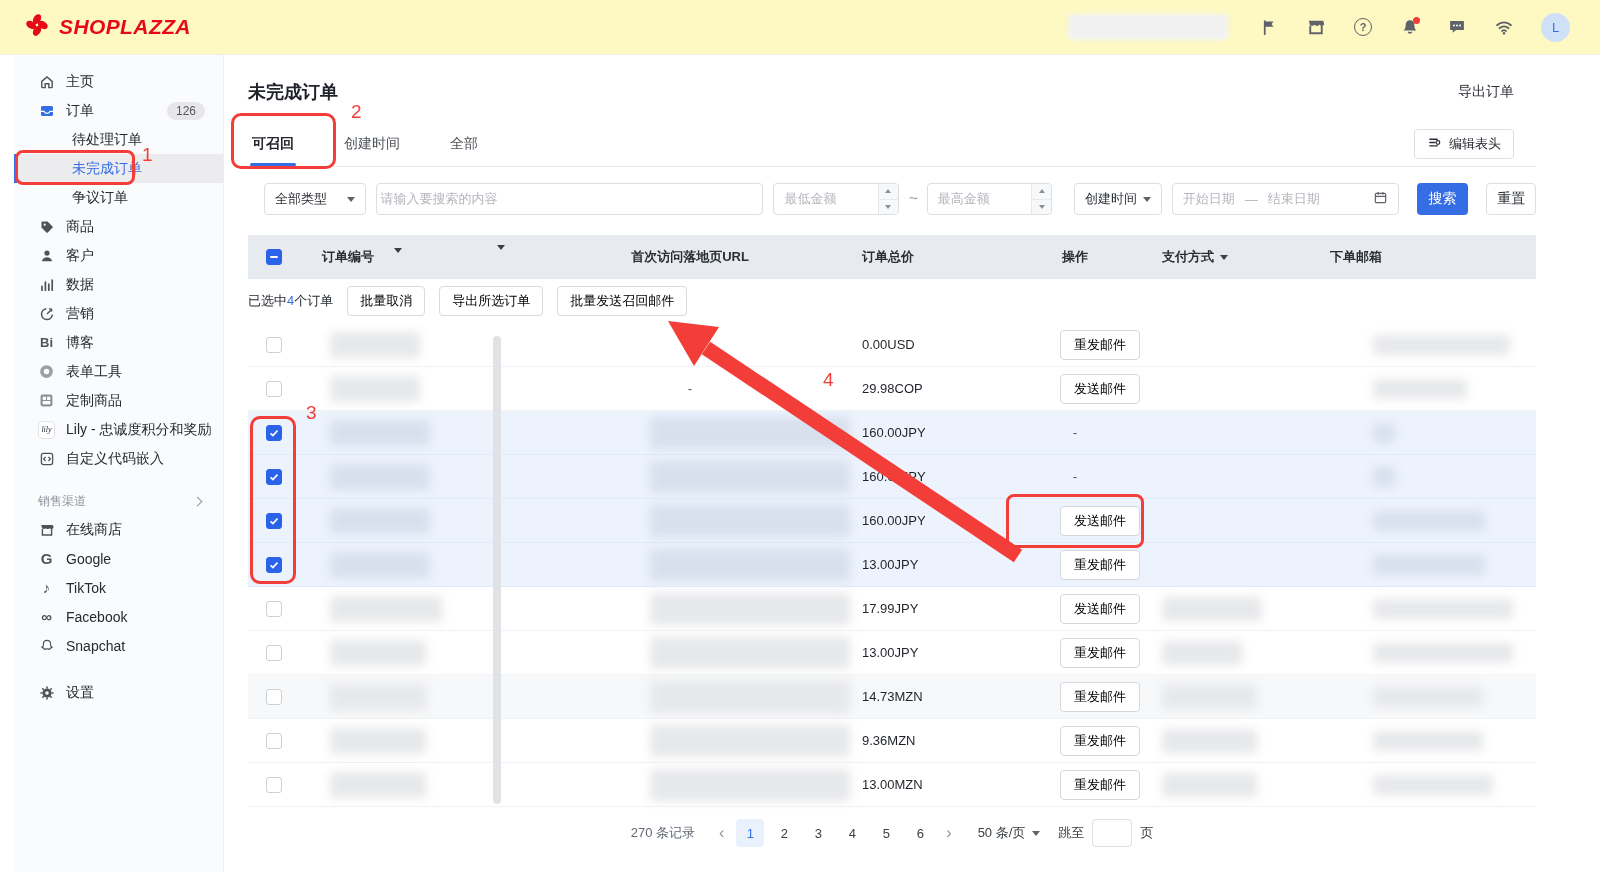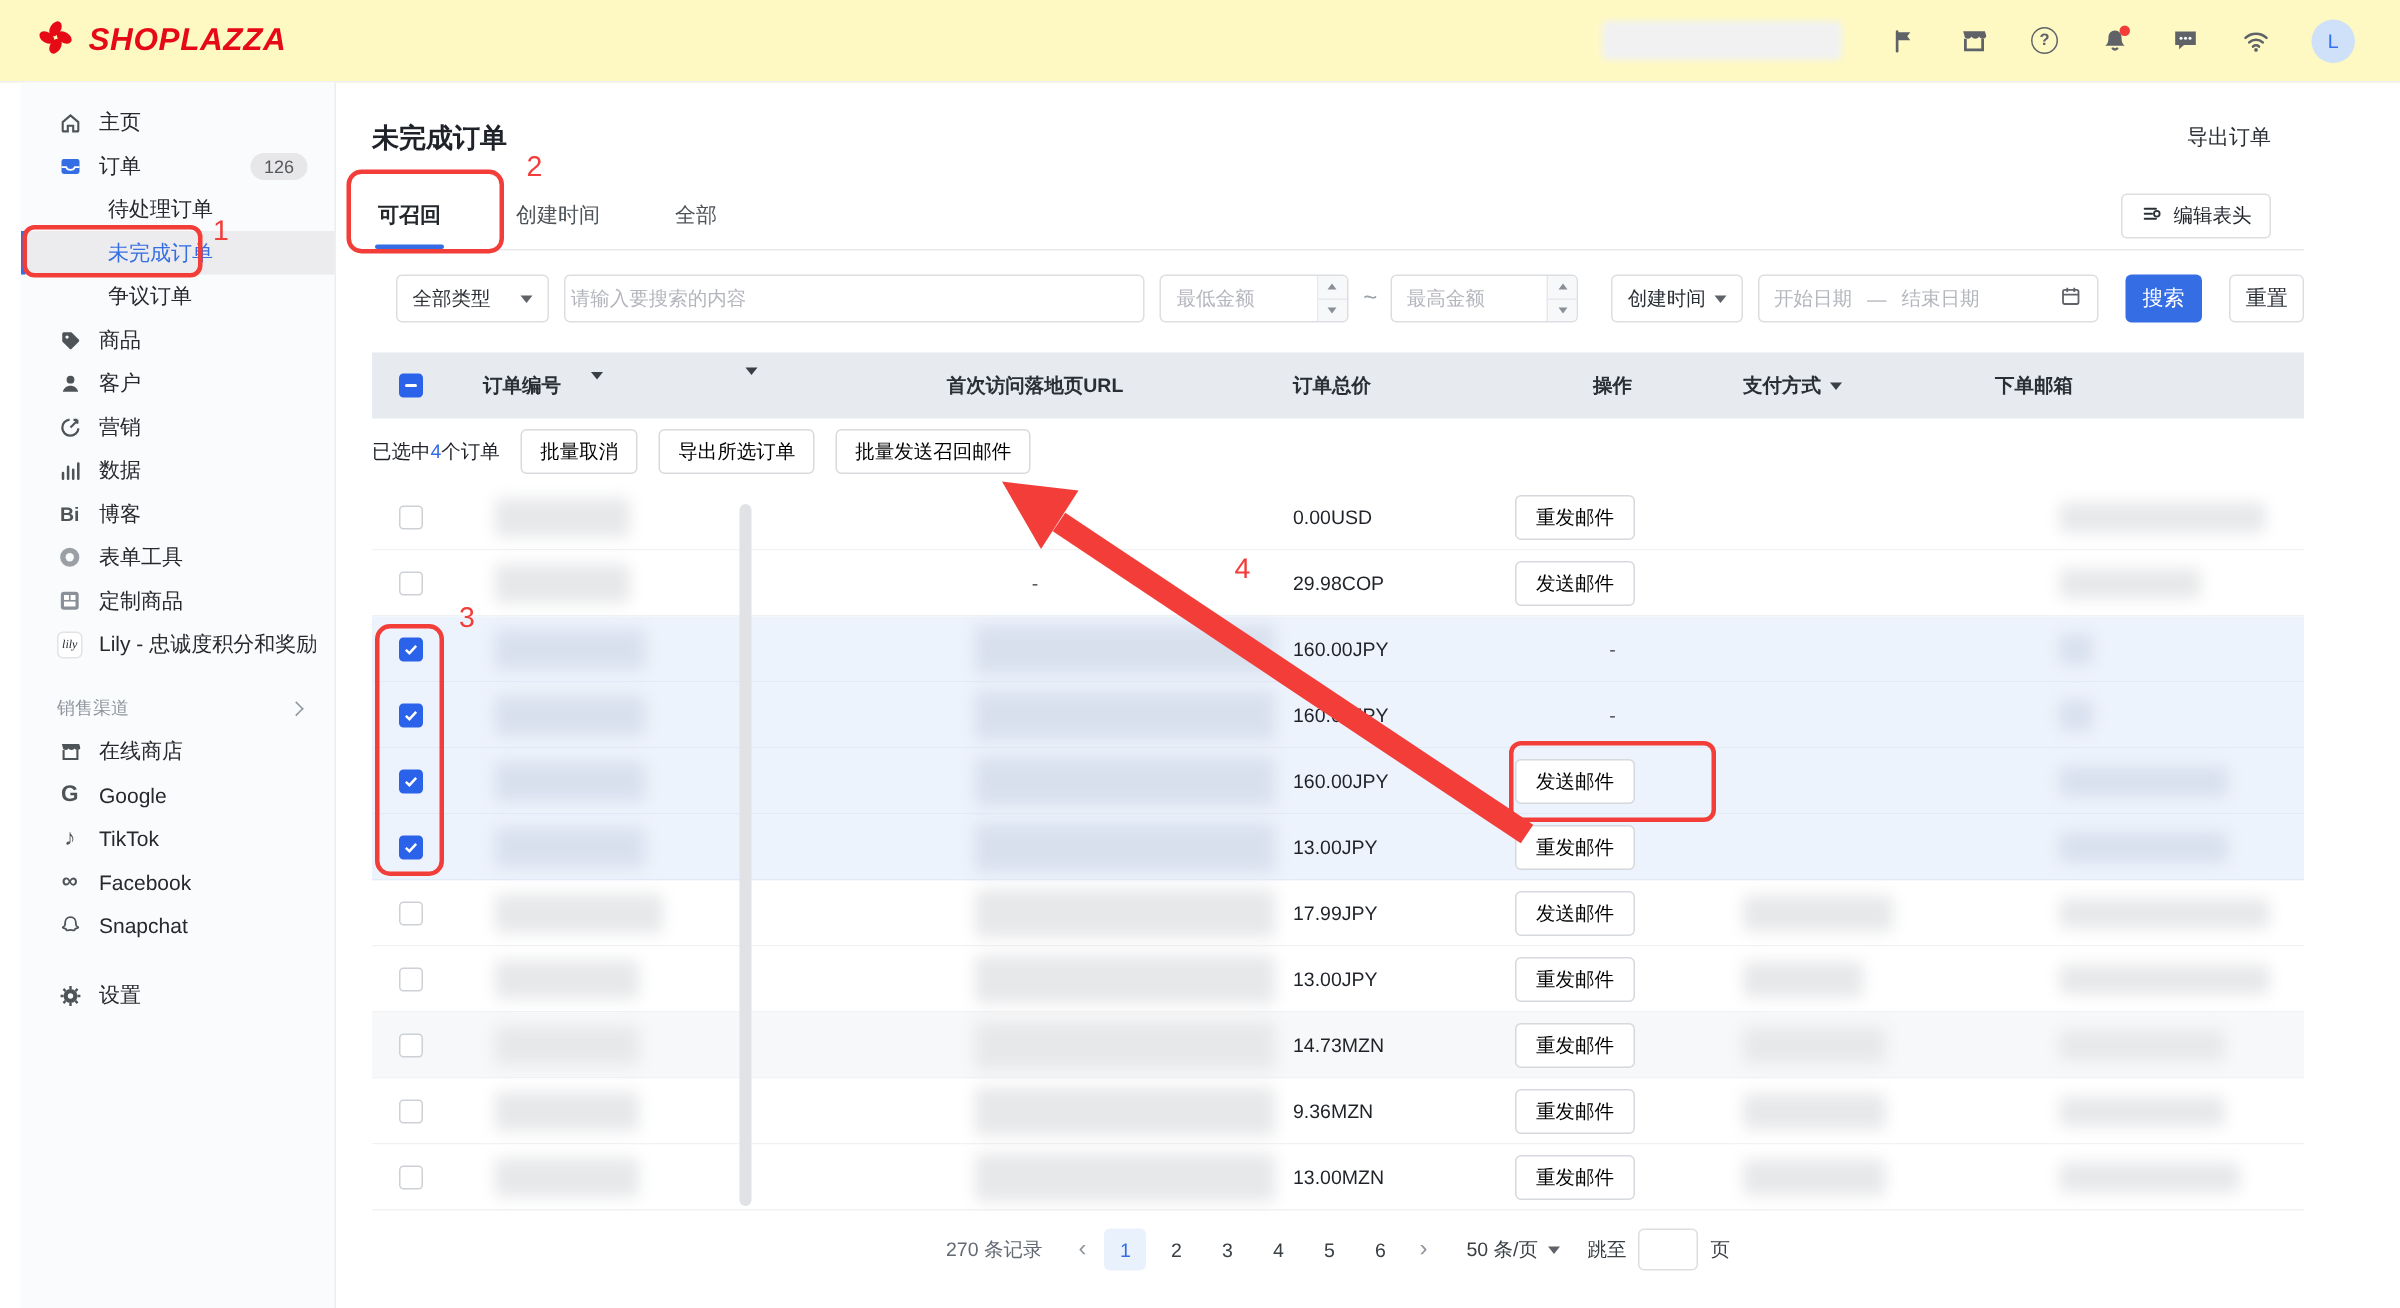--- a/index.html
+++ b/index.html
@@ -87,21 +87,21 @@
   .cb.ind{background:#2a62e9;border-color:#2a62e9}
   .cb.ind::after{content:'';width:8px;height:2px;background:#fff;border-radius:1px}
 
   .blur{background:#e7e8ea;border-radius:3px;filter:blur(5px)}
   .selected .blur{background:#d8e0ee}
   .order-blur{height:26px;margin-left:24px;width:95px}
   .url-cell{display:flex;align-items:center}
   .url-blur{height:32px;margin-left:120px;width:206px}
   .url-cell.dash,.action-cell.dash{display:block;text-align:center;color:#4e5358}
   .price-cell{padding-left:12px}
-  .action-cell{display:flex;justify-content:flex-start;position:relative}
+  .action-cell{display:flex;justify-content:flex-end;position:relative}
   .row-btn{height:30px;padding:0 13px;border:1px solid #d5d8dc;background:#fff;border-radius:4px;font-size:13px;cursor:pointer}
   .action-cell.annotated::before{content:'';position:absolute;width:132px;height:48px;border:3px solid #f23d39;border-radius:8px;left:50%;top:50%;transform:translate(-50%,-50%);z-index:30;pointer-events:none}
   .pay-cell{display:flex;align-items:center}
   .pay-blur{height:24px;margin-left:22px}
   .email-cell{display:flex;align-items:center}
   .email-blur{height:20px;margin-left:73px}
 
   .vstrip{position:absolute;left:493px;top:336px;width:8px;height:468px;background:#e0e2e5;border-radius:4px;z-index:6}
 
   
@@ -229,33 +229,33 @@
         <svg width="16" height="16" viewBox="0 0 16 16">
           <circle cx="8" cy="5.1" r="2.6" fill="#4e5358"></circle>
           <path d="M2.9 13.2c.6-2.6 2.7-4 5.1-4s4.5 1.4 5.1 4Z" fill="#4e5358"></path>
         </svg>
       </span>
     <span>客户</span>
   </div>
   <div class="s-item">
     <span class="ic">
         <svg width="16" height="16" viewBox="0 0 16 16">
+          <path d="M3 13.2V9.4M6.4 13.2V5.2M9.8 13.2V7.2M13.2 13.2V3" stroke="#4e5358" stroke-width="1.7" stroke-linecap="round"></path>
+        </svg>
+      </span>
+    <span>数据</span>
+  </div>
+  <div class="s-item">
+    <span class="ic">
+        <svg width="16" height="16" viewBox="0 0 16 16">
           <path d="M13.3 8.6A5.4 5.4 0 1 1 7.4 2.7" fill="none" stroke="#4e5358" stroke-width="1.5"></path>
           <path d="M8 8l4.3-4.3M12.6 2.9v2.6M12.6 2.9h-2.6" stroke="#4e5358" stroke-width="1.4" fill="none"></path>
         </svg>
       </span>
     <span>营销</span>
-  </div>
-  <div class="s-item">
-    <span class="ic">
-        <svg width="16" height="16" viewBox="0 0 16 16">
-          <path d="M3 13.2V9.4M6.4 13.2V5.2M9.8 13.2V7.2M13.2 13.2V3" stroke="#4e5358" stroke-width="1.7" stroke-linecap="round"></path>
-        </svg>
-      </span>
-    <span>数据</span>
   </div>
   <div class="s-item">
     <span class="ic">
         <span class="glyph">Bi</span>
       </span>
     <span>博客</span>
   </div>
 
   <div class="s-item">
     <span class="ic">
@@ -275,20 +275,29 @@
           <rect x="4.4" y="8.5" width="7.2" height="3.1" fill="#fff"></rect>
         </svg>
       </span>
     <span>定制商品</span>
   </div>
   <div class="s-item">
     <span class="ic">
         <span class="lily-box">lily</span>
       </span>
     <span>Lily - 忠诚度积分和奖励</span>
+  </div>
+  <div class="s-item">
+    <span class="ic">
+        <svg width="16" height="16" viewBox="0 0 16 16">
+          <rect x="2.4" y="2.4" width="11.2" height="11.2" rx="2" fill="none" stroke="#4e5358" stroke-width="1.3"></rect>
+          <path d="M6.6 6 4.6 8l2 2M9.4 6l2 2-2 2" fill="none" stroke="#4e5358" stroke-width="1.2"></path>
+        </svg>
+      </span>
+    <span>自定义代码嵌入</span>
   </div>
 
   <div class="s-section">
     <span>销售渠道</span>
     <span class="chev-r"></span>
   </div>
   <div class="s-item">
     <span class="ic">
         <svg width="16" height="16" viewBox="0 0 16 16">
           <path d="M3.4 7v6h9.2V7" fill="none" stroke="#4e5358" stroke-width="1.4"></path>

